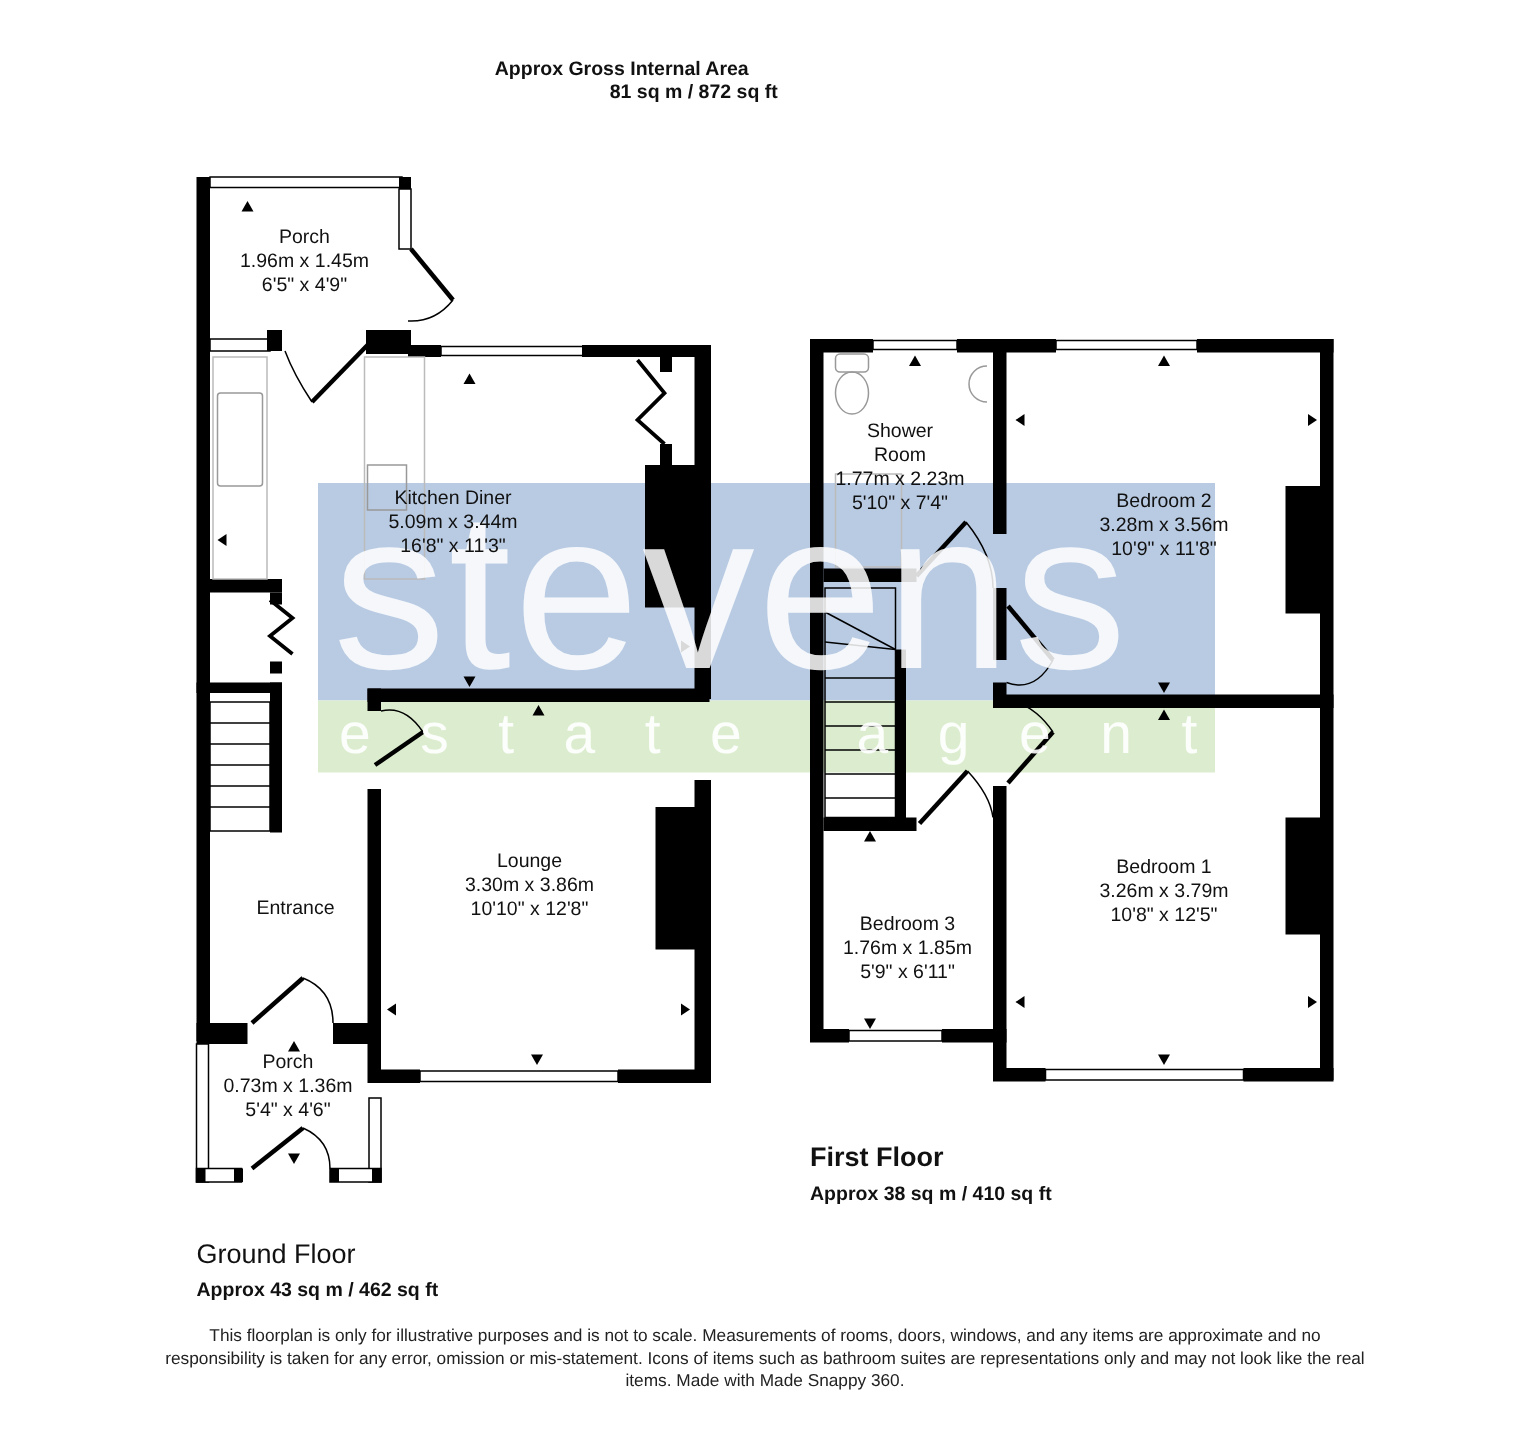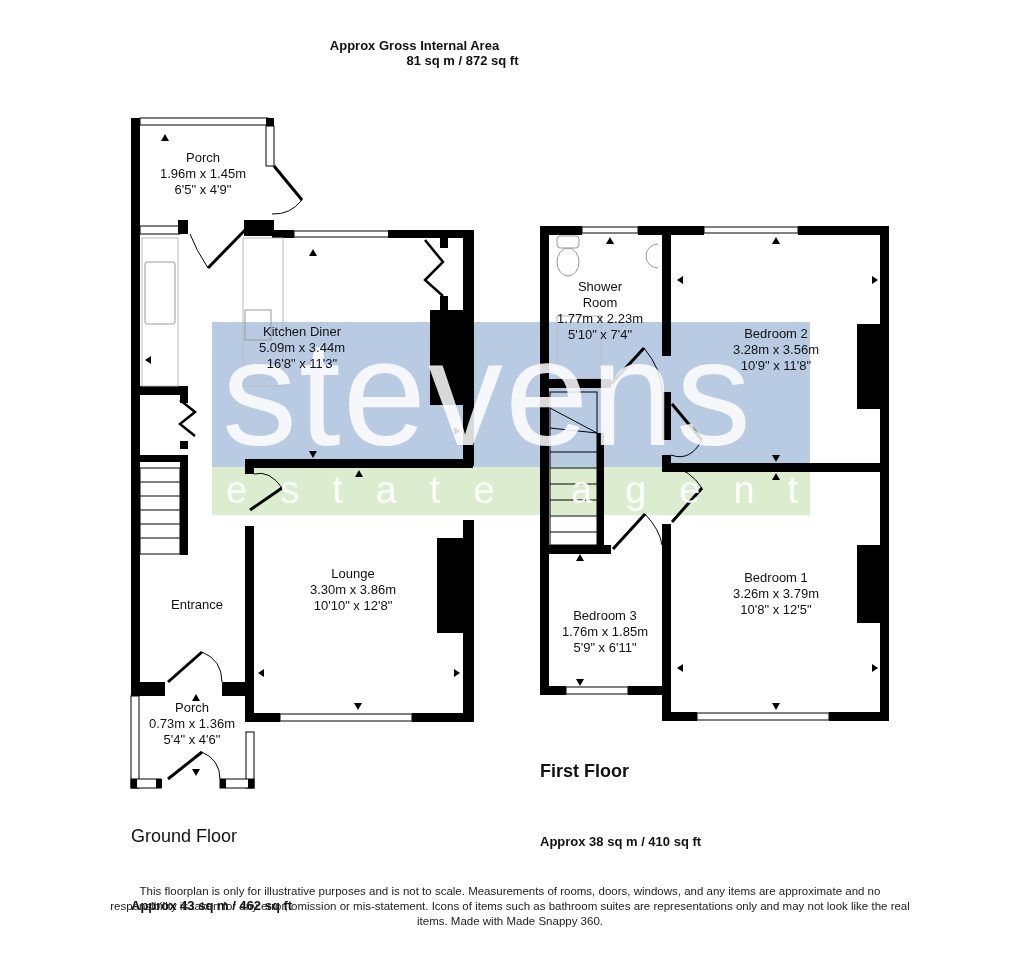--- a/index.html
+++ b/index.html
@@ -3,21 +3,21 @@
 <meta charset="utf-8">
 <style>
   html, body { margin:0; padding:0; background:#ffffff; }
   body { width:1020px; height:957px; position:relative; overflow:hidden; font-family:"Liberation Sans", sans-serif; color:#111; }
   .abs { position:absolute; }
   .hdr { left:0; width:829px; text-align:center; font-weight:bold; font-size:13px; line-height:15px; }
   svg.plan { position:absolute; left:0; top:0; }
   .rlabel { position:absolute; text-align:center; font-size:13px; line-height:16px; white-space:nowrap; transform:translateX(-50%); }
   .rlabel .n { font-weight:normal;text-align:center; }
   .floorname { position:absolute; font-size:18px; }
-  .floorarea { position:absolute; font-size:13px; font-weight:bold;margin-top:46px; }
+  .floorarea { position:absolute; font-size:13px; font-weight:bold; }
   .disclaimer { position:absolute; left:110px; width:800px; top:884px; text-align:center; font-size:11.5px; line-height:15px; color:#222; }
   .wm { position:absolute; pointer-events:none; }
 </style>
 </head>
 <body>
 
 <div class="abs hdr" style="top:38px;">Approx Gross Internal Area</div>
 <div class="abs hdr" style="top:53px;margin-left:48px;">81 sq m / 872 sq ft</div>
 
 <div class="wm" style="left:212px; top:322px; width:598px; height:145px; background:#b9cbe3;"></div>

